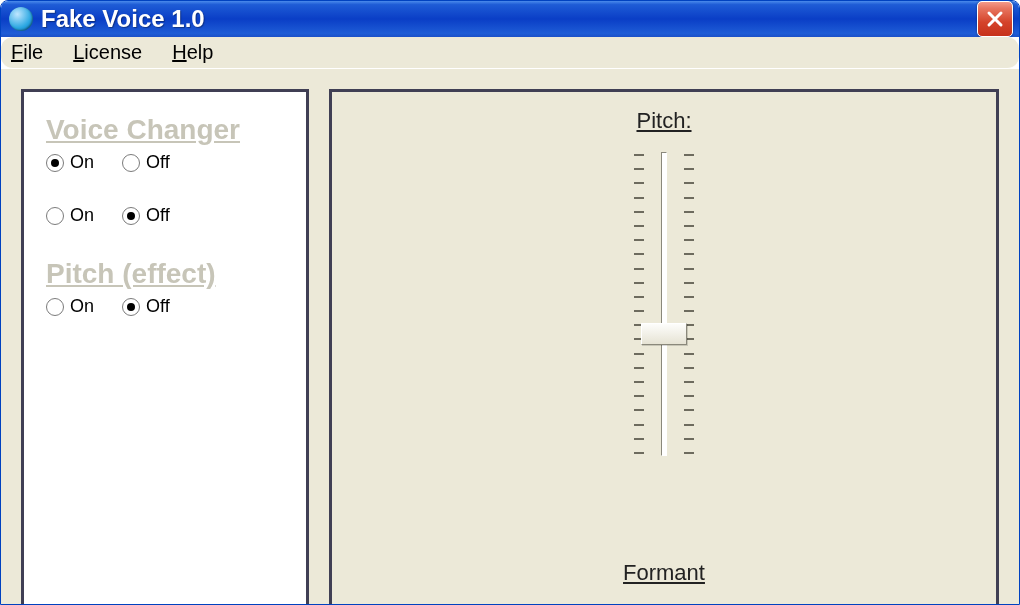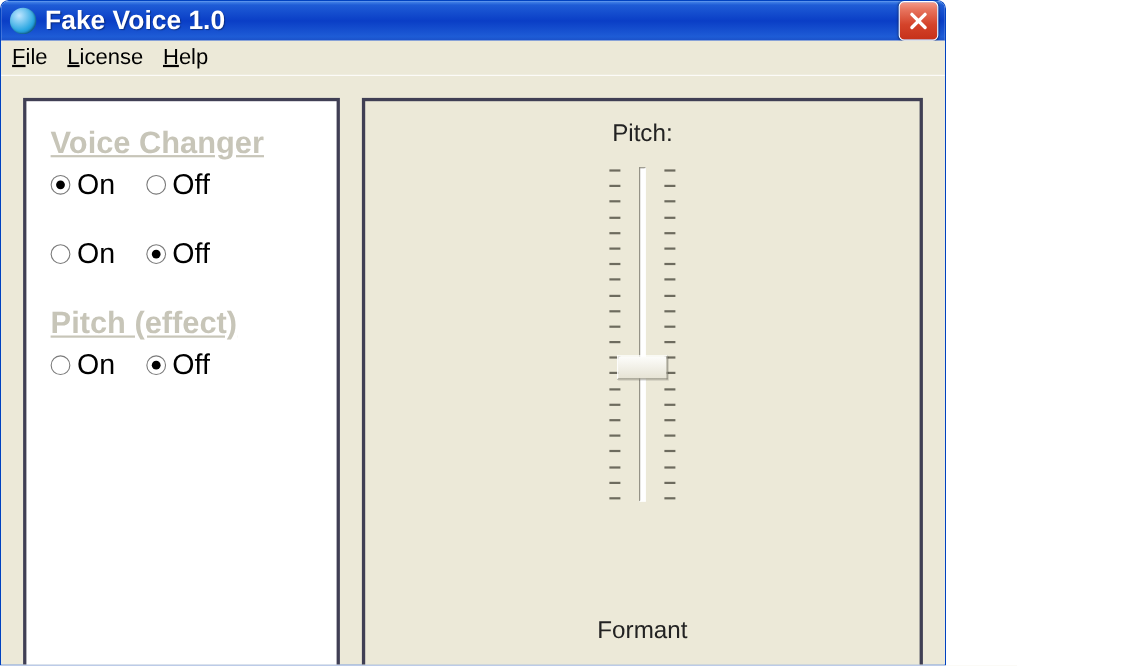--- a/index.html
+++ b/index.html
@@ -2,21 +2,21 @@
 <html><head>
 <meta charset="utf-8">
 <style>
   * { box-sizing: border-box; }
   html, body {
     margin: 0; padding: 0;
     font-family: Tahoma, Arial, sans-serif;
     background: #fff;
   }
   .window {
-    width: 860px;
+    width: 1020px;
     height: 605px;
     border: 1px solid #0042c0;
     border-radius: 8px 8px 0 0;
     overflow: hidden;
     display: flex;
     flex-direction: column;
     background: #fff;
   }
   .titlebar {
     height: 48px;
@@ -47,23 +47,24 @@
     border-radius: 5px;
     display: flex; align-items: center; justify-content: center;
     box-shadow: 0 0 2px rgba(0,0,0,.5);
   }
   .close-btn svg { width: 20px; height: 20px; }
   .menubar {
     background: #ece9d8;
     border-bottom: 1px solid #fff;
     padding: 4px 10px;
     display: flex;
-    gap: 18px;
+    gap: 30px;
     font-size: 20px;
     color: #000;
+    border-radius: 12px;
   }
   .menu-item .ul { text-decoration: underline; }
   .content {
     flex: 1;
     background: #ece9d8;
     padding: 20px 20px 10px 20px;
     display: flex;
     flex-direction: column;
   }
   .panels {
@@ -93,21 +94,21 @@
   .group-title {
     font-size: 28px;
     font-weight: bold;
     text-decoration: underline;
     color: #c7c5b8;
     margin-bottom: 6px;
   }
   .radio-row {
     display: flex;
     gap: 28px;
-    font-size: 26px;
+    font-size: 18px;
     align-items: flex-end;
   }
   .radio {
     display: inline-flex;
     align-items: center;
     gap: 6px;
   }
   .radio-circle {
     width: 18px; height: 18px;
     border: 1px solid #7b7b7b;
@@ -127,20 +128,21 @@
     display: flex;
     flex-direction: column;
     align-items: center;
     min-width: 130px;
   }
   .slider-label {
     font-size: 22px;
     color: #222;
     margin-bottom: 10px;
     white-space: nowrap;
+    text-decoration: underline;
   }
   .slider-track-wrap {
     position: relative;
     height: 320px;
     width: 70px;
     display: flex;
     justify-content: center;
   }
   .ticks {
     position: absolute;

